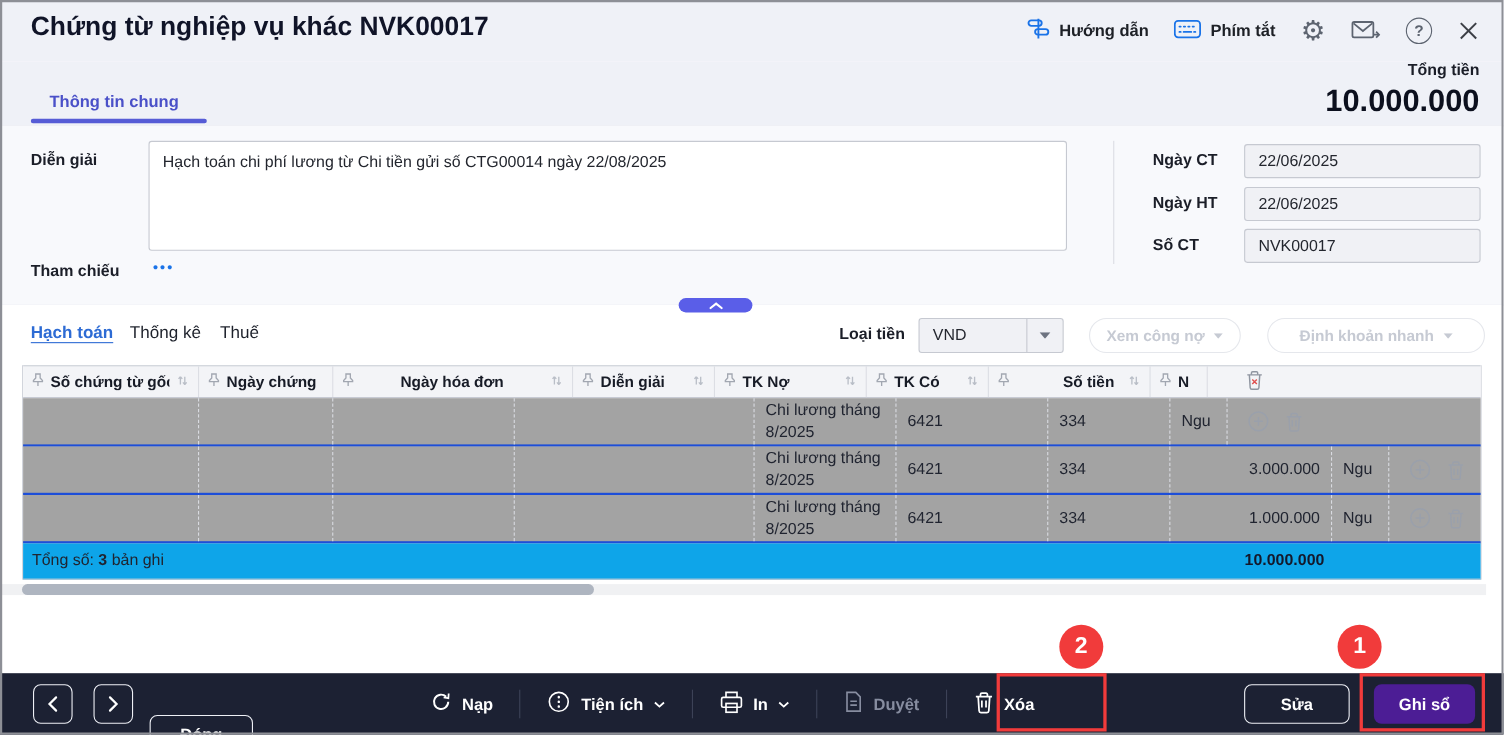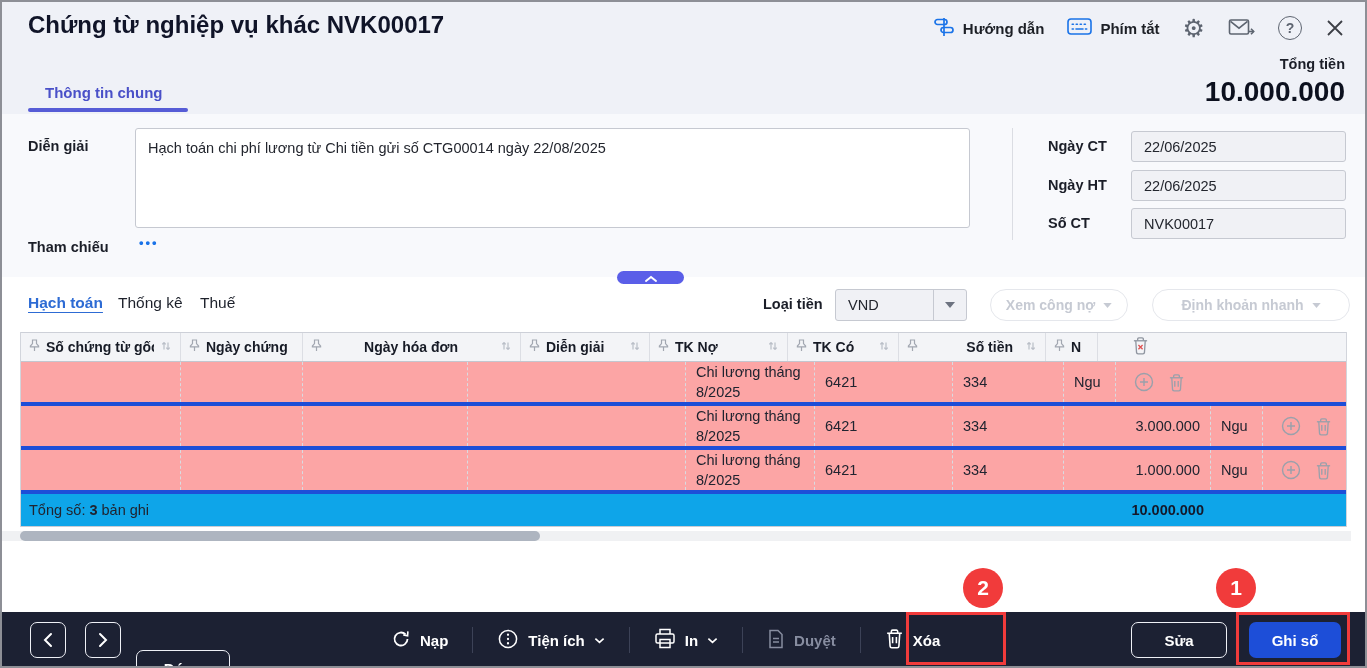--- a/index.html
+++ b/index.html
@@ -41,21 +41,21 @@
   .dtab.active{color:#2d6bd4;font-weight:700;text-decoration:underline;text-underline-offset:4px;}
   .cur-lbl{position:absolute;left:763px;top:19px;}
   .vnd-select{position:absolute;left:835px;top:12px;width:132px;height:32px;background:#f0f1f5;border:1px solid #c6c9d1;border-radius:3px;display:flex;align-items:center;box-sizing:border-box;cursor:pointer;}
   .vnd-select .val{flex:1;padding:0 12px;font-size:14.5px;color:#23262e;}
   .vnd-select .arr{width:32px;height:100%;display:flex;align-items:center;justify-content:center;border-left:1px solid #c6c9d1;}
   .pillbtn{position:absolute;top:12px;height:32px;border:1px solid #e5e7ec;border-radius:16px;display:flex;align-items:center;justify-content:center;gap:8px;font-size:14px;font-weight:700;color:#c6cad3;box-sizing:border-box;background:#fff;}
   
   .tbl{position:absolute;left:20px;top:332px;width:1327px;border-left:1px solid #d2d5dc;border-right:1px solid #d2d5dc;box-sizing:border-box;}
   .thead{display:flex;height:30px;background:#f3f4f7;border-top:1px solid #cdd0d8;border-bottom:1px solid #c3c6cf;box-sizing:border-box;}
   .th{display:flex;align-items:center;gap:6px;padding:0 8px;font-size:14px;font-weight:700;color:#171b26;box-sizing:border-box;flex-shrink:0;border-right:1px solid #dcdee4;overflow:hidden;white-space:nowrap;}
-  .trow{display:flex;height:44px;background:#fca5a5;border-bottom:4px solid #1d4ed8;box-sizing:border-box;}
+  .trow{display:flex;height:44px;background:#a3a3a3;border-bottom:2px solid #1d4ed8;box-sizing:border-box;}
   .td{display:flex;align-items:center;padding:0 10px;font-size:14.5px;color:#202430;box-sizing:border-box;flex-shrink:0;border-right:1px dashed #d9dbe1;overflow:hidden;}
   .w1{width:160px}.w2{width:122px}.w3{width:165px}.w4{width:218px}.w5{width:129px}
   .w6{width:138px}.w7{width:111px}.w8{width:147px}.w9{width:52px}
   .w10{width:85px;border-right:none !important;}
   .td.w5{line-height:1.4;}
   .td.w8{justify-content:flex-end;}
   .td.w9{white-space:nowrap;}
   .td.w10{justify-content:center;gap:13px;}
   .th .sort{margin-left:auto;flex-shrink:0;}
   .th.center .pin{margin-right:auto;}
@@ -74,21 +74,21 @@
   
   .toolbar{position:absolute;left:0;top:612px;right:0;height:56px;background:#1c2133;}
   .tb-sq{position:absolute;top:10px;width:36px;height:36px;border:1px solid #eef0f6;border-radius:7px;display:flex;align-items:center;justify-content:center;cursor:pointer;box-sizing:border-box;}
   .tb-close{position:absolute;left:136px;top:10px;width:94px;height:36px;border:1px solid #eef0f6;border-radius:7px;display:flex;align-items:center;justify-content:center;color:#fff;font-size:15px;font-weight:700;cursor:pointer;box-sizing:border-box;margin-top:28px;}
   .tb-center{position:absolute;left:391px;top:0;height:56px;display:flex;align-items:center;gap:24px;}
   .tb-item{display:flex;align-items:center;gap:9px;color:#fff;font-size:15px;font-weight:600;cursor:pointer;white-space:nowrap;justify-content:center;}
   .tb-item.muted{color:#878da0;cursor:default;}
   .tb-sep{width:1px;height:26px;background:#3c4257;}
   .tb-right{position:absolute;right:26px;top:10px;display:flex;gap:22px;}
   .btn-edit{width:96px;height:36px;border:1px solid #eef0f6;border-radius:7px;display:flex;align-items:center;justify-content:center;color:#fff;font-size:15px;font-weight:700;cursor:pointer;box-sizing:border-box;}
-  .btn-post{width:92px;height:36px;background:#1d4ed8;border-radius:7px;display:flex;align-items:center;justify-content:center;color:#fff;font-size:15px;font-weight:700;cursor:pointer;}
+  .btn-post{width:92px;height:36px;background:#4c1d95;border-radius:7px;display:flex;align-items:center;justify-content:center;color:#fff;font-size:15px;font-weight:700;cursor:pointer;}
   
   .ann-rect{position:absolute;border:3px solid #f13b3b;box-sizing:border-box;z-index:50;pointer-events:none;}
   .ann-r2{left:906px;top:612px;width:100px;height:53px;}
   .ann-r1{left:1236px;top:612px;width:114px;height:53px;}
   .ann-circle{position:absolute;width:40px;height:40px;border-radius:50%;background:#f13b3b;color:#fff;font-size:21px;font-weight:700;display:flex;align-items:center;justify-content:center;z-index:50;}
   .ann-c2{left:963px;top:568px;}
   .ann-c1{left:1216px;top:568px;}
 </style>
 </head>
 <body>

